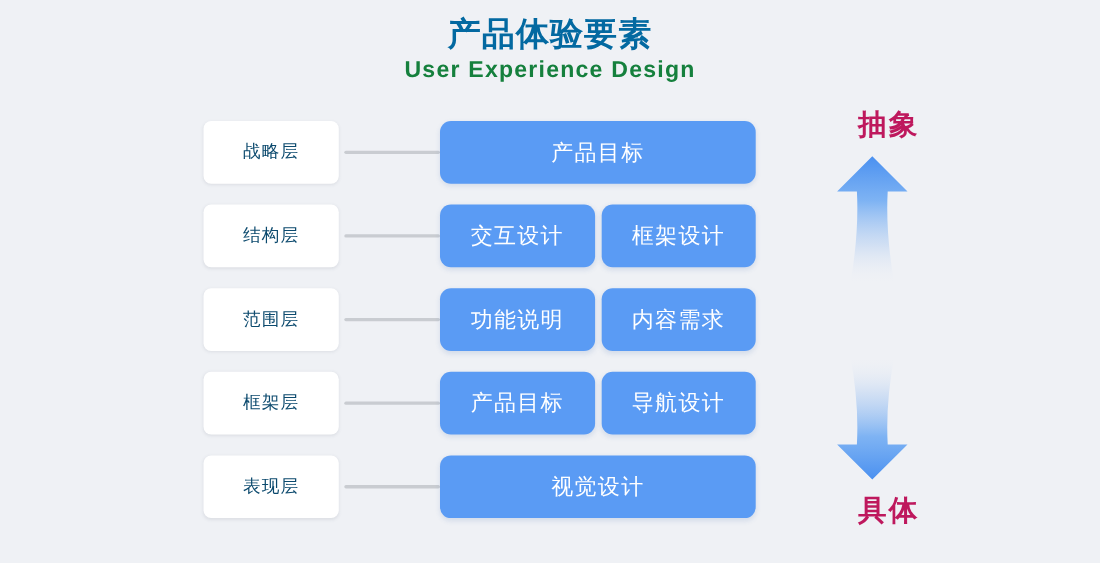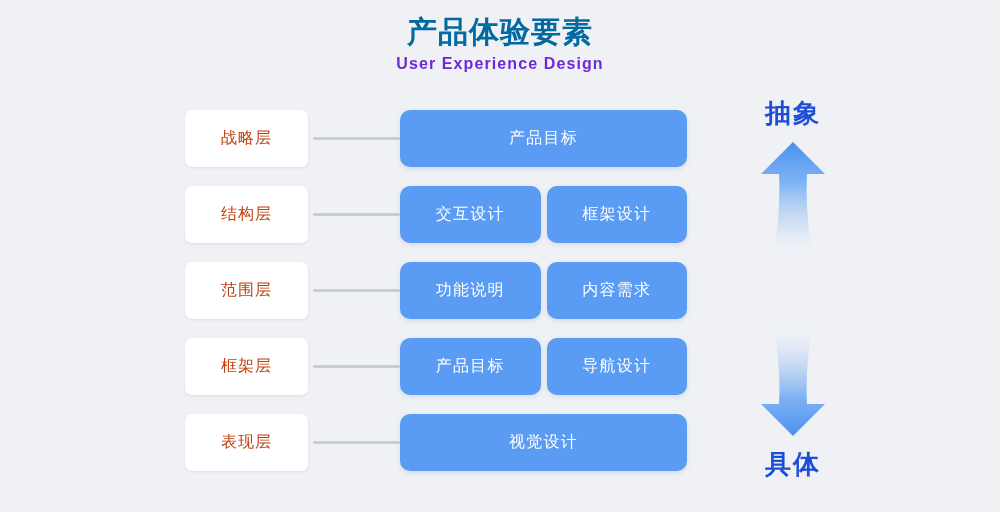--- a/index.html
+++ b/index.html
@@ -25,23 +25,23 @@
   }
   .title {
     font-size: 30px;
     font-weight: bold;
     color: #0369a1;
     letter-spacing: 1px;
     line-height: 36px;
     margin: 0;
   }
   .subtitle {
-    font-size: 16px;
+    font-size: 21px;
     font-weight: bold;
-    color: #6d28d9;
+    color: #15803d;
     letter-spacing: 1.1px;
     line-height: 22px;
     margin: 3px 0 0 0;
   }
 
   
   .diagram {
     position: absolute;
     left: 185px;
     top: 110px;
@@ -62,21 +62,21 @@
     height: 57px;
     background: #ffffff;
     border-radius: 7px;
     box-shadow: 0 1px 3px rgba(60, 70, 90, 0.10);
     display: flex;
     align-items: center;
     justify-content: center;
   }
   .layer-label {
     font-size: 16px;
-    color: #c2410c;
+    color: #0c4a6e;
     letter-spacing: 1px;
   }
 
   .connector {
     position: absolute;
     left: 128px;
     top: 27px;
     width: 87px;
     height: 3px;
     background: #c9ccd1;
@@ -95,42 +95,42 @@
   .blue-card {
     flex: 1 1 0;
     background: #5a9bf4;
     border-radius: 10px;
     box-shadow: 0 2px 5px rgba(70, 110, 180, 0.16);
     display: flex;
     align-items: center;
     justify-content: center;
   }
   .blue-label {
-    font-size: 16px;
+    font-size: 20px;
     color: #ffffff;
     letter-spacing: 1.2px;
     font-weight: 500;
   }
 
   
   .axis {
     position: absolute;
     left: 718px;
     top: 96px;
     width: 150px;
     height: 384px;
   }
   .axis-word {
     position: absolute;
-    left: 0;
+    left: 15px;
     width: 150px;
     text-align: center;
     font-size: 26px;
     font-weight: bold;
-    color: #1d4ed8;
+    color: #be185d;
     letter-spacing: 2px;
   }
   .axis-word.top  { top: 0px; }
   .axis-word.bottom { top: 341px; margin-top: 10px; }
 
   .arrow-up {
     position: absolute;
     left: 37px;
     top: 44px;
     width: 76px;

